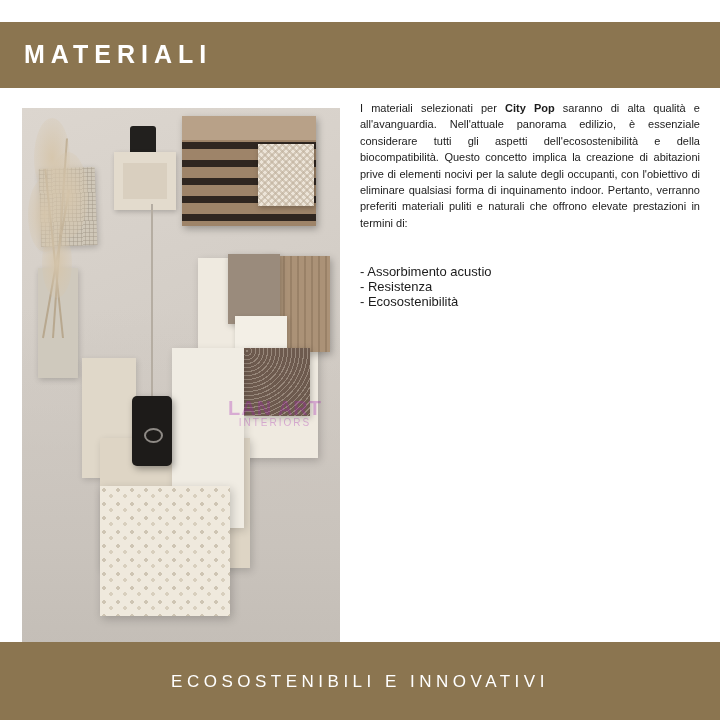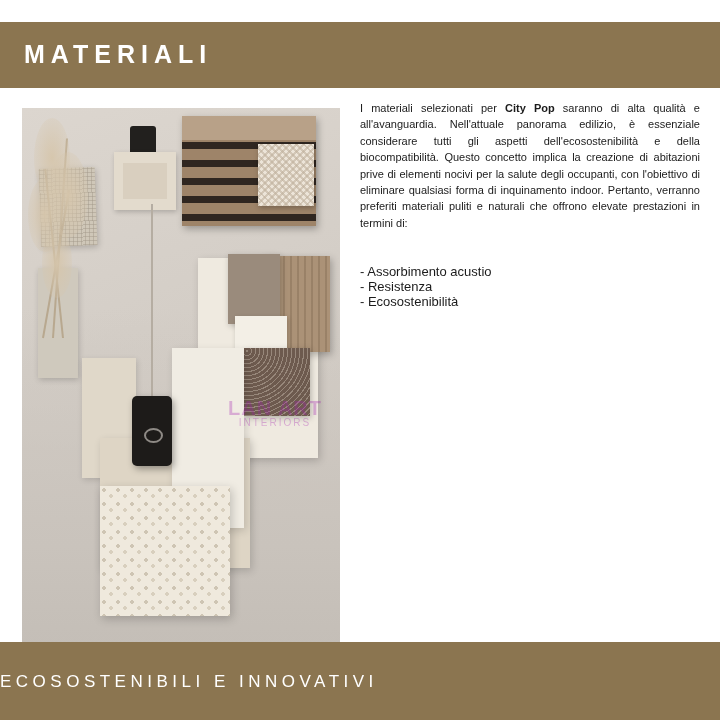--- a/index.html
+++ b/index.html
@@ -46,20 +46,21 @@
     bottom: 0;
     width: 720px;
     height: 78px;
     background: #8b7550;
   }
   .footer-text {
     position: absolute;
     left: 0;
     bottom: 28px;
     width: 720px;
+    text-align: center;
     font-size: 17px;
     letter-spacing: 4.5px;
     color: #ffffff;
     font-family: "Liberation Sans", sans-serif;
   }
   
   .moodboard {
     position: absolute;
     left: 22px;
     top: 108px;

